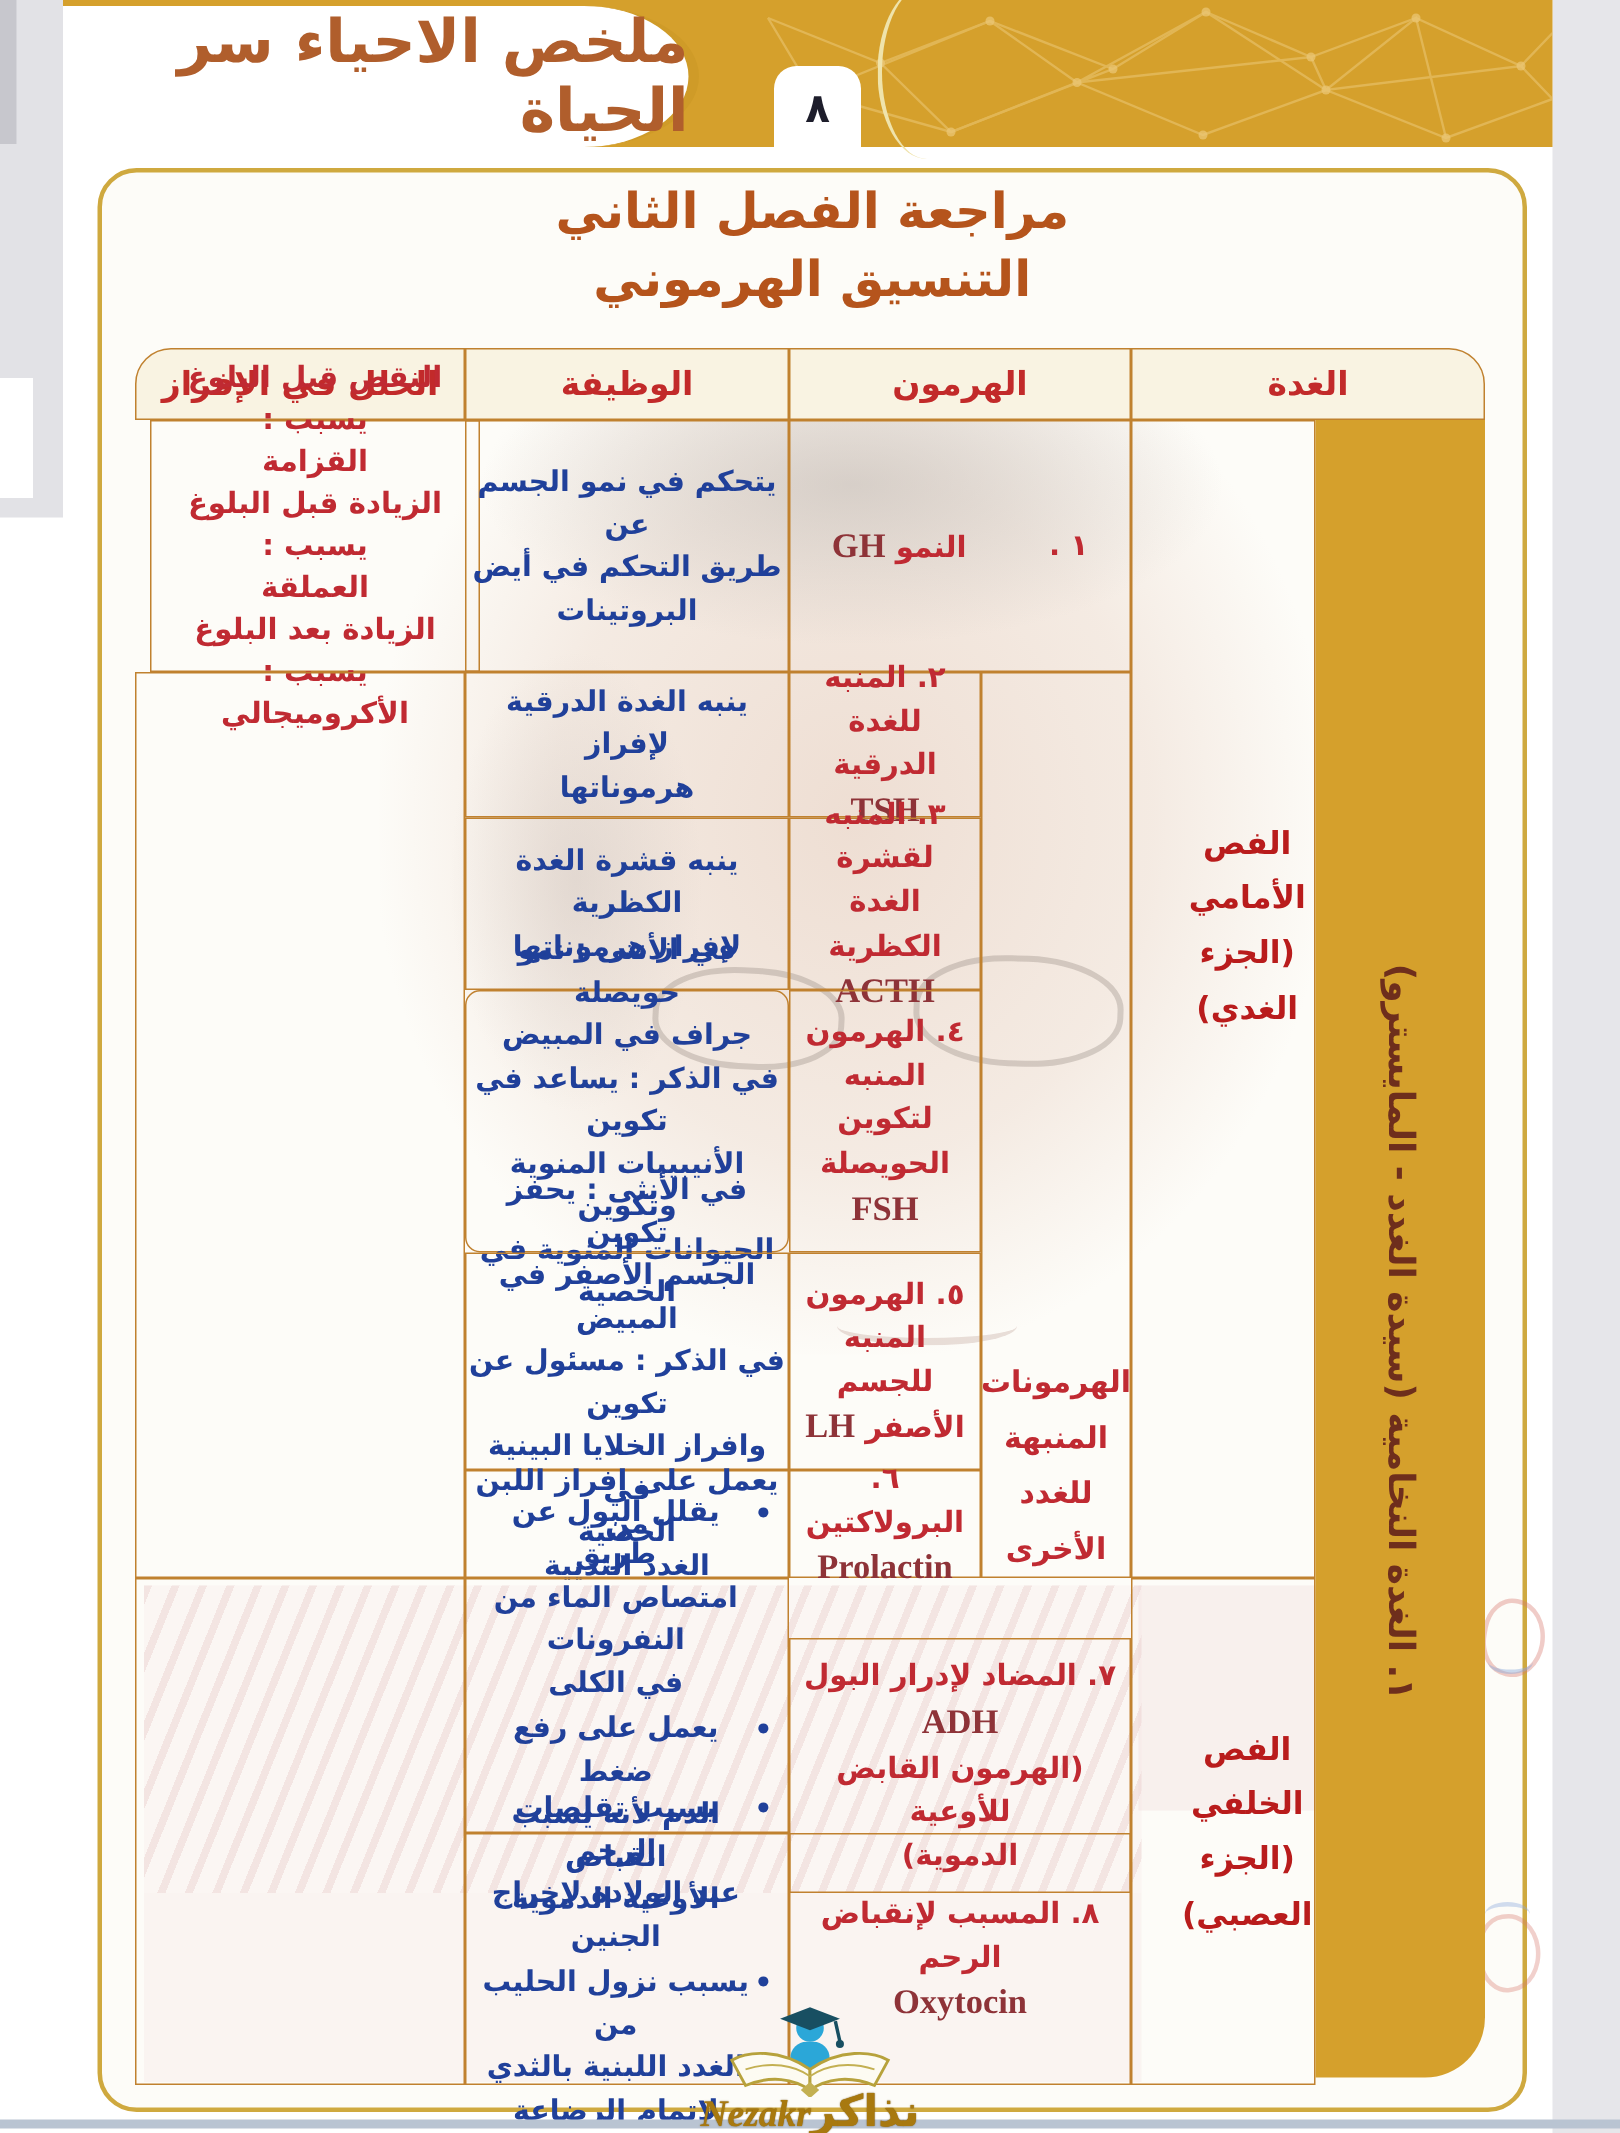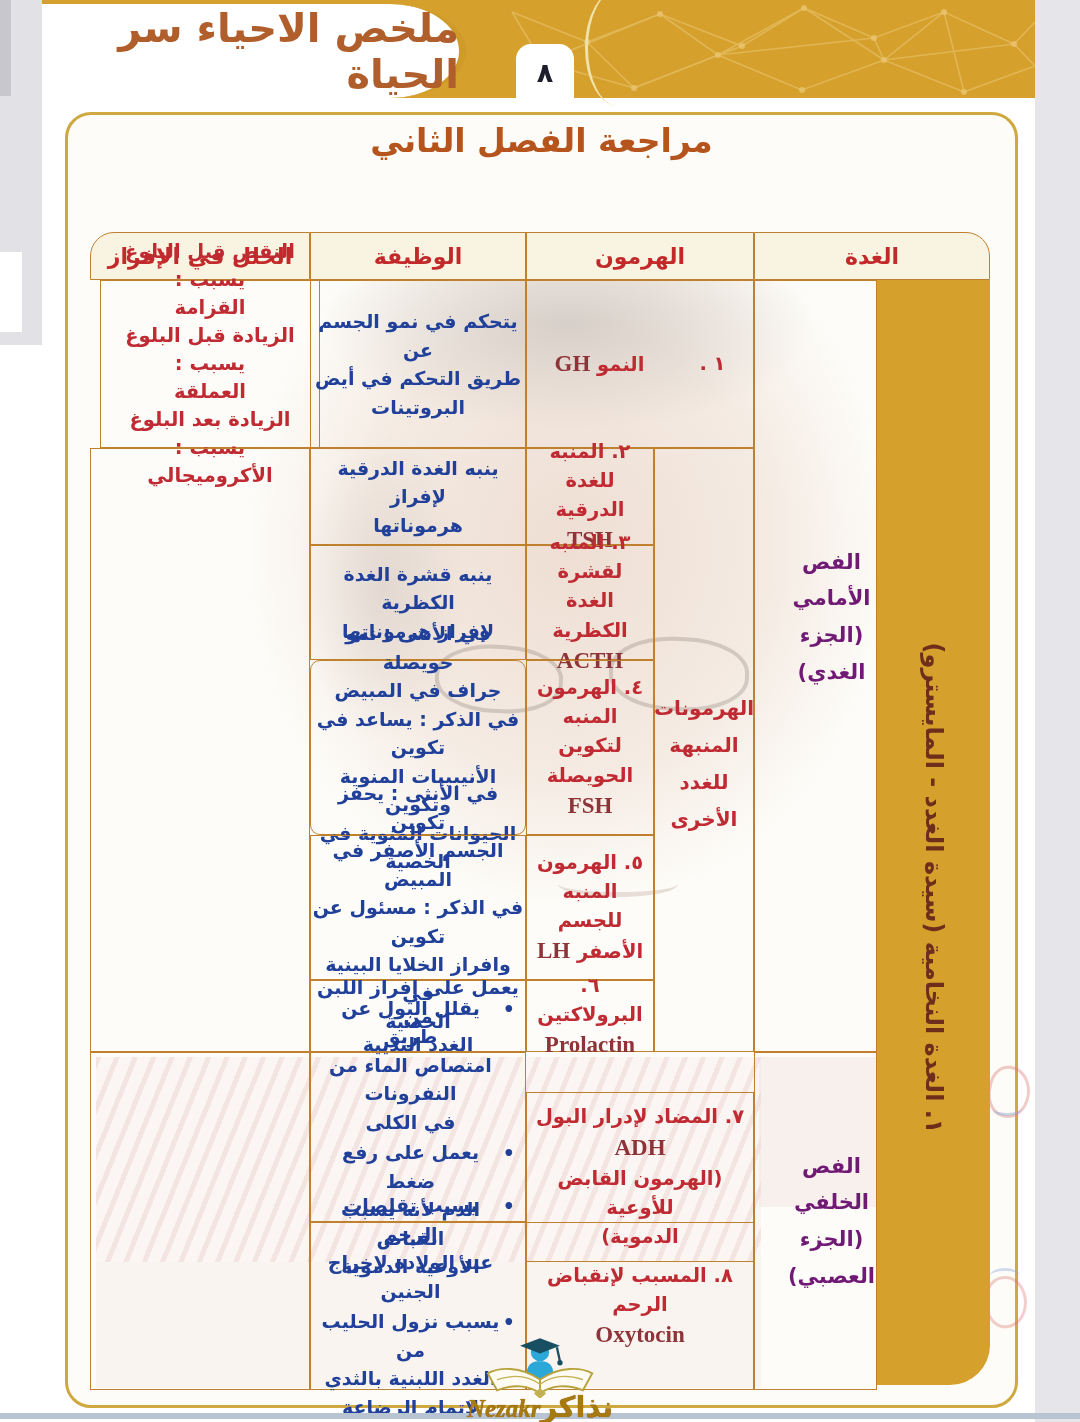--- a/index.html
+++ b/index.html
@@ -62,21 +62,21 @@
   .hdr-tr{border-top-right-radius:24px;}
   .ml{white-space:pre-line;}
   .fn{color:#20409a;font-size:19px;font-weight:700;line-height:1.5;}
   .ds{color:#c02a32;font-size:19.5px;font-weight:700;line-height:1.44;}
   .hr-ar{color:#c02a32;font-size:19.5px;font-weight:700;line-height:1.5;}
   .abbr{font-family:"Liberation Serif",serif;color:#8e3338;font-size:23px;font-weight:600;
       display:block;line-height:1.4;}
   .h-inline .abbr{display:inline;}
   .h1-flex{justify-content:space-around;}
   .stim{color:#c02a32;font-size:20px;font-weight:700;line-height:1.85;padding-top:28px;}
-  .gland-lbl{color:#701a75;font-size:21px;font-weight:700;line-height:1.75;padding-left:32px;}
+  .gland-lbl{color:#b91c1c;font-size:21px;font-weight:700;line-height:1.75;padding-left:32px;}
   .g-ant{padding-bottom:98px;}
   .amber-bar{left:877px;top:280px;width:113px;height:1105px;background:#d5a02c;z-index:5;
       border-radius:0 0 40px 0;overflow:visible;}
   .bar-text{position:absolute;left:50%;top:50%;white-space:nowrap;
       transform:translate(-50%,-50%) rotate(90deg) translateX(55px);
       color:#6e2e1c;font-size:24px;font-weight:700;direction:rtl;}
   .bullets{display:flex;flex-direction:column;gap:2px;align-items:stretch;width:100%;padding:0 10px;}
   .bullet-line{position:relative;padding-right:15px;text-align:center;}
   .blt{position:absolute;right:0;top:1px;}
 
@@ -146,20 +146,21 @@
   <div class="abs ghost ghost-glass-l" style="left:367px;top:530px;"></div>
   <div class="abs ghost ghost-glass-r" style="left:541px;top:522px;"></div>
   <div class="abs ghost ghost-mouth" style="left:490px;top:756px;"></div>
   <div class="abs ghost ghost-shirt" style="left:28px;top:942px;"></div>
   <div class="abs ghost ghost-shirt2" style="left:28px;top:1147px;"></div>
   <div class="abs ghost ghost-shoulder" style="left:691px;top:942px;"></div>
 </div>
 
 <div class="abs review-titles">
   <div class="review-line">مراجعة الفصل الثاني</div>
+  <div class="review-line">التنسيق الهرموني</div>
 </div>
 
 <div class="cell hdr hdr-tl" style="left:90px;top:232px;width:220px;height:48px;">
   <span>الخلل في الإفراز</span>
 </div>
 <div class="cell hdr" style="left:310px;top:232px;width:216px;height:48px;">
   <span>الوظيفة</span>
 </div>
 <div class="cell hdr" style="left:526px;top:232px;width:228px;height:48px;align-items:center;">
   <span>الهرمون</span>
@@ -260,21 +261,21 @@
   <span class="hr-ar ml"><span>٦. البرولاكتين</span><span class="abbr">Prolactin</span></span>
 </div>
 <div class="cell h-inline" style="left:526px;top:1052px;width:228px;height:170px;margin-top:40px;">
   <span class="hr-ar ml"><span>٧. المضاد لإدرار البول </span><span class="abbr">ADH</span><span style="display:block">(الهرمون القابض للأوعية
 الدموية)</span></span>
 </div>
 <div class="cell" style="left:526px;top:1222px;width:228px;height:168px;">
   <span class="hr-ar ml"><span>٨. المسبب لإنقباض الرحم</span><span class="abbr">Oxytocin</span></span>
 </div>
 
-<div class="cell" style="left:654px;top:448px;width:100px;height:604px;">
+<div class="cell" style="left:654px;top:448px;width:100px;height:604px;align-items:flex-end;">
   <span class="stim ml">الهرمونات
 المنبهة
 للغدد
 الأخرى</span>
 </div>
 
 <div class="cell g-ant" style="left:754px;top:280px;width:123px;height:772px;">
   <span class="gland-lbl ml">الفص الأمامي
 (الجزء
 الغدي)</span>

